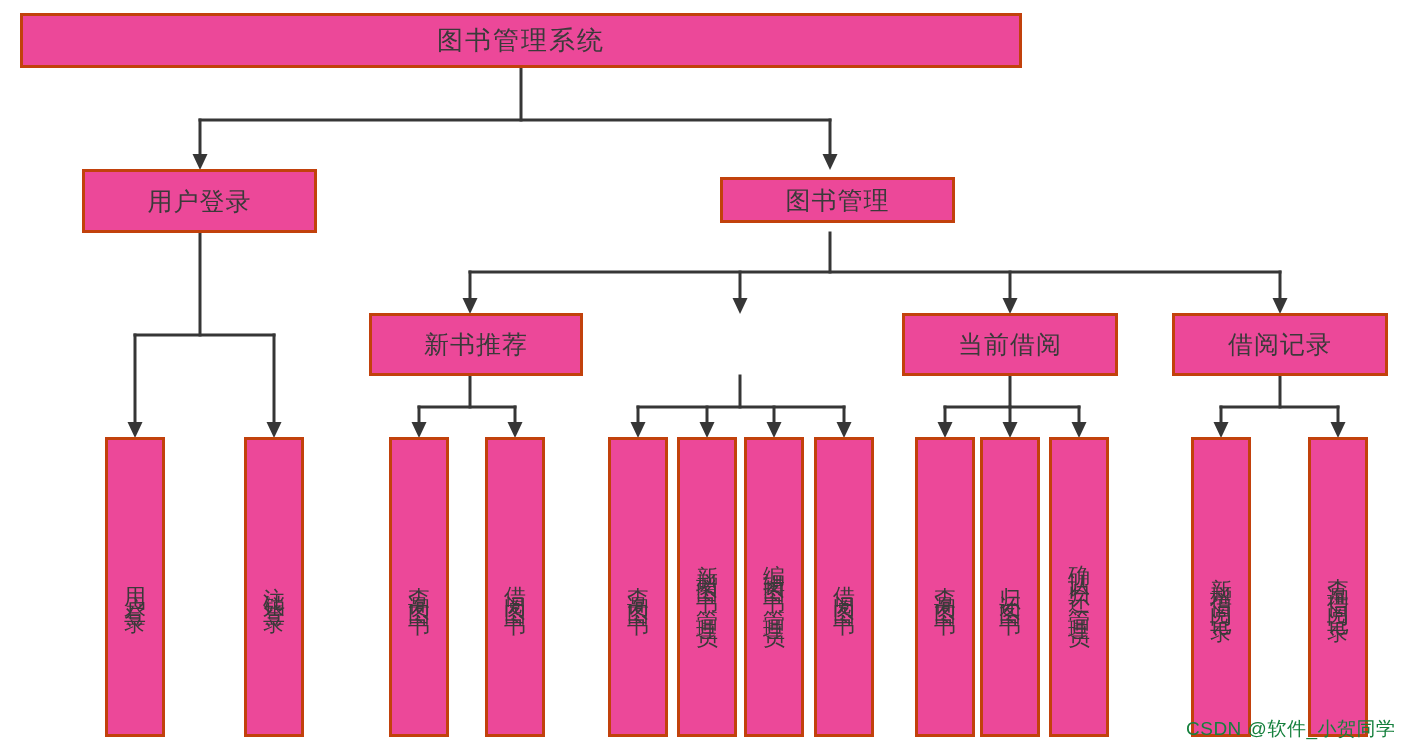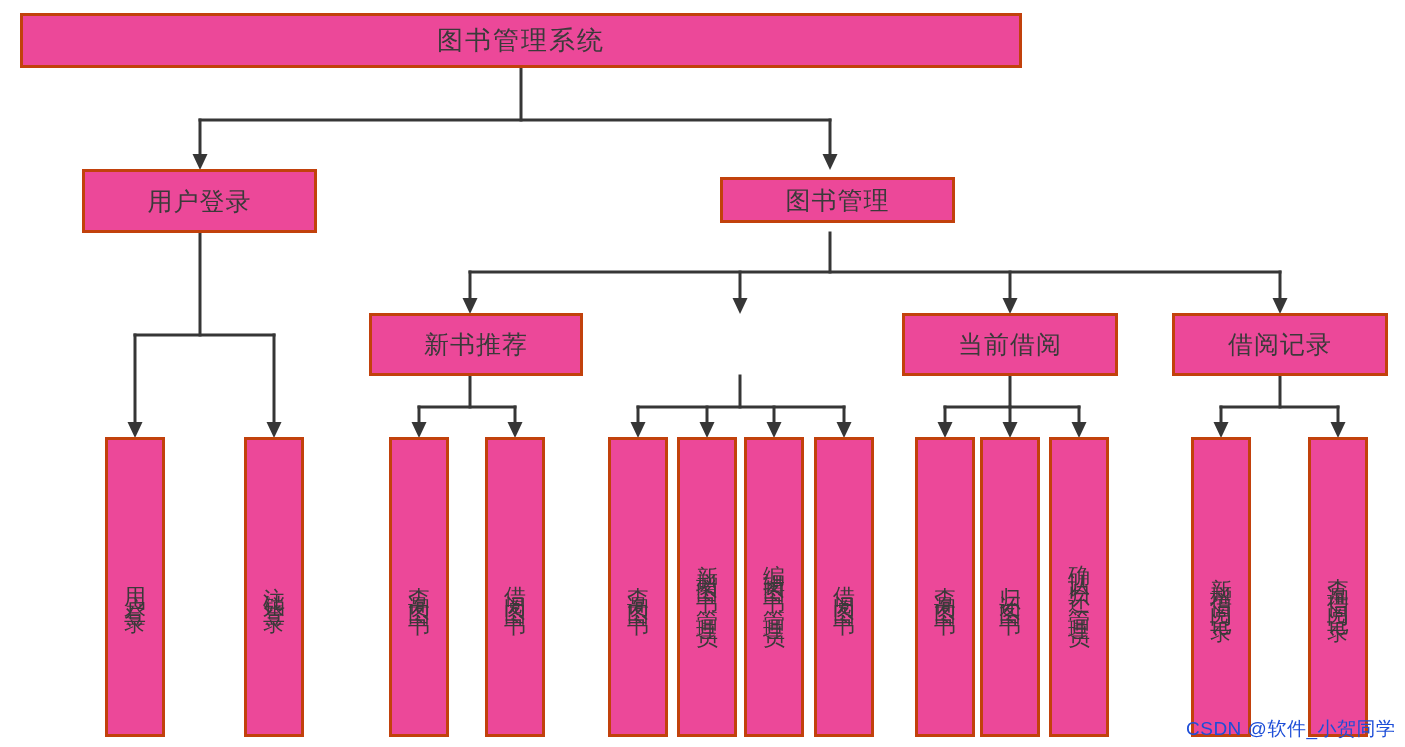--- a/index.html
+++ b/index.html
@@ -37,21 +37,21 @@
   .l-a { left:105px; }  .l-b { left:244px; }
   .l-c { left:389px; }  .l-d { left:485px; }
   .l-e { left:608px; }  .l-f { left:677px; }
   .l-g { left:744px; }  .l-h { left:814px; }
   .l-i { left:915px; }  .l-j { left:980px; }
   .l-k { left:1049px; } .l-l { left:1191px; }
   .l-m { left:1308px; }
 
   .watermark {
     position:absolute; left:1186px; top:716px; z-index:6;
-    font-size:19px; letter-spacing:0.5px; color:#1d4ed8; white-space:nowrap;
+    font-size:19px; letter-spacing:0.5px; color:#15803d; white-space:nowrap;
   }
 </style>
 </head>
 <body>
 
 <div class="stage">
 
   <svg class="connectors" viewBox="0 0 1405 747" aria-hidden="true">
 
     <g>

